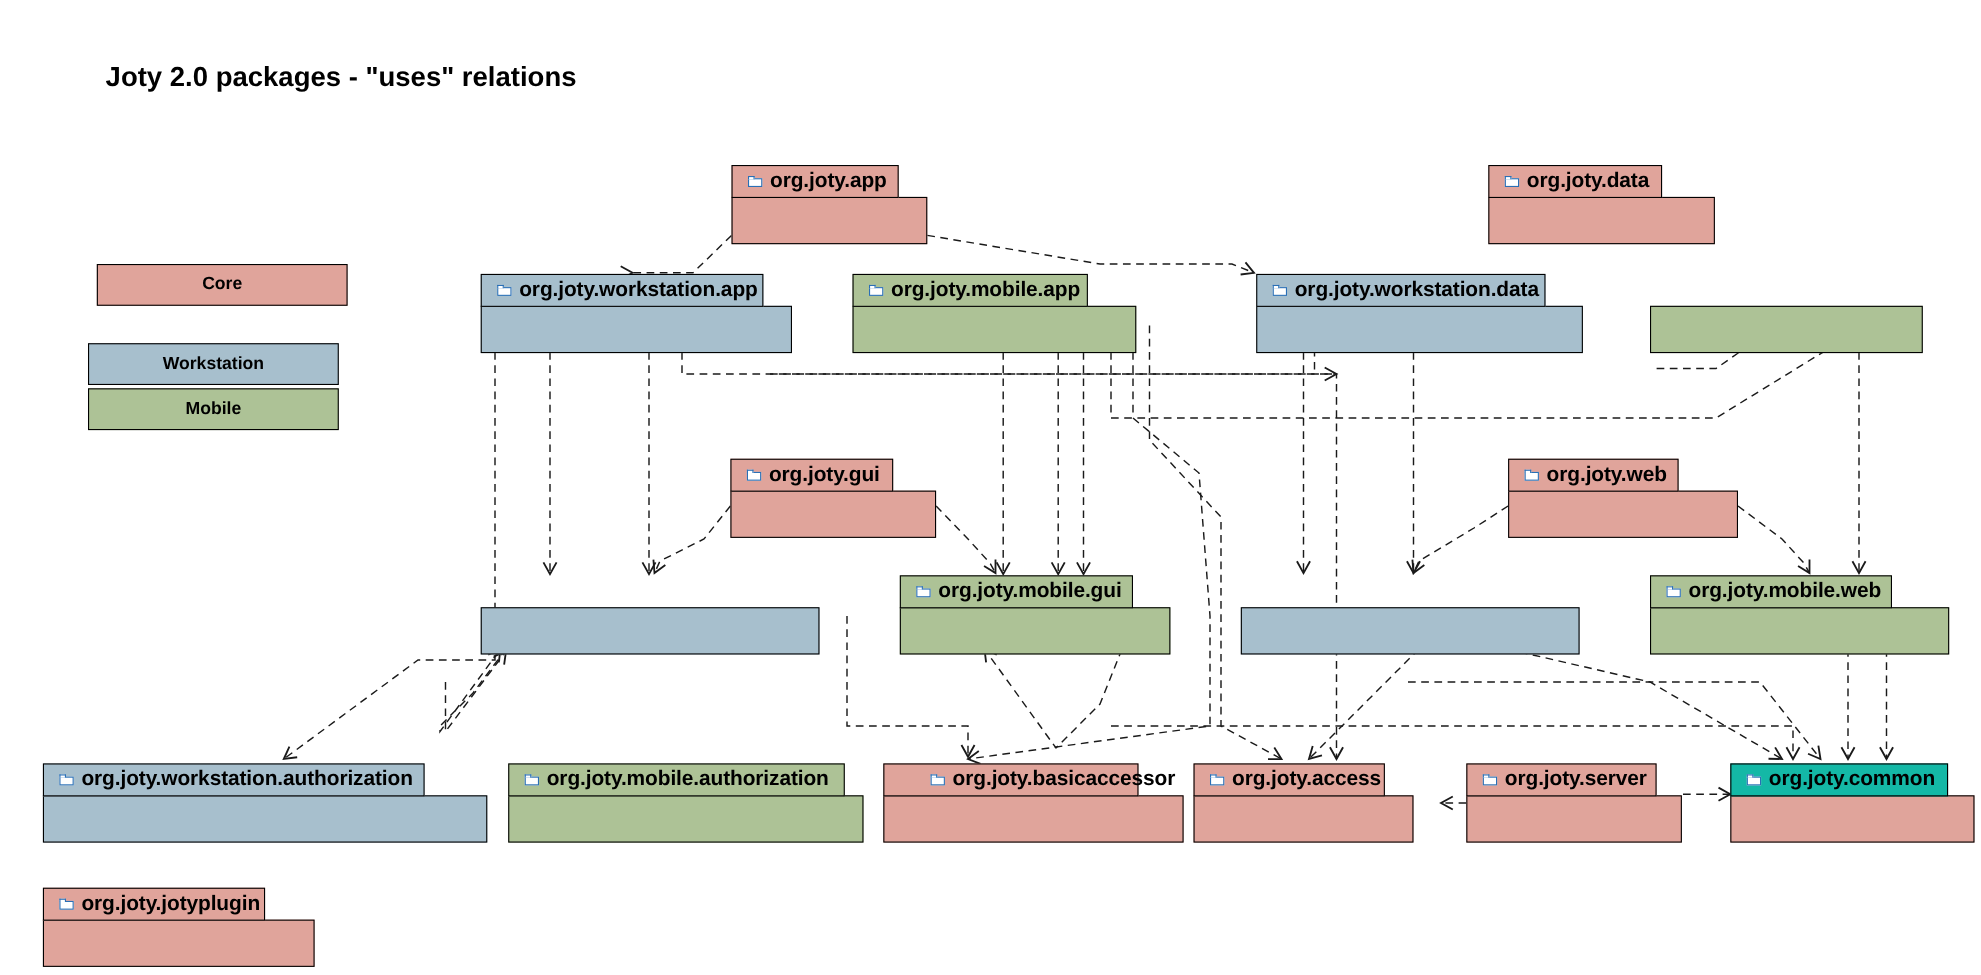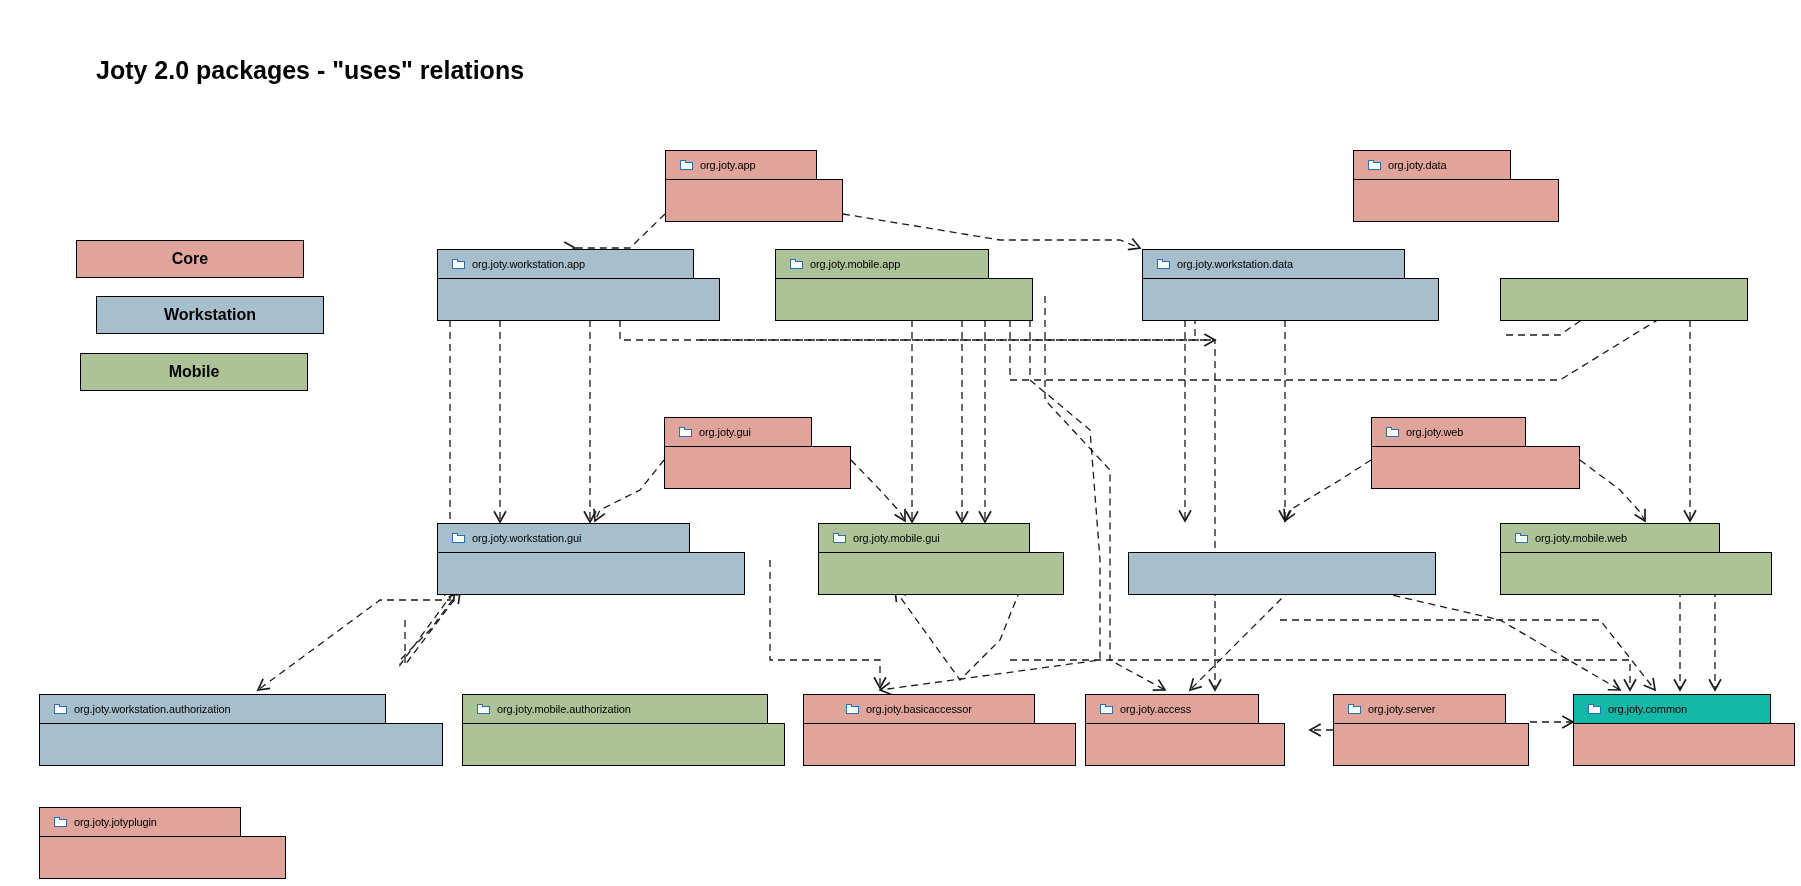--- a/index.html
+++ b/index.html
@@ -56,22 +56,22 @@
   }
   .pkg-body {
     position: absolute;
     left: 0;
     top: 29px;
     box-sizing: border-box;
     border: 1px solid #000000;
     z-index: 2;
   }
   .pkg-label {
-    font-size: 11px;
-    font-weight: normal;
+    font-size: 19px;
+    font-weight: bold;
     color: #000000;
     letter-spacing: -0.1px;
   }
   .folder-icon {
     display: inline-block;
     width: 14px;
     height: 11px;
     margin-right: 6px;
     position: relative;
     flex: 0 0 auto;
@@ -182,22 +182,22 @@
 
       <path d="M 1280 620 L 1600 620 L 1655 690"></path>
 
       <path d="M 1333 730 L 1310 730"></path>
 
       <path d="M 1530 722 L 1573 722"></path>
     </g>
   </svg>
 
   <div id="legend-layer">
-      <div class="legend-box" style="left: 76px; top: 240px; width: 228px; height: 38px; background: rgb(224, 164, 155);">Core</div>
-      <div class="legend-box" style="left: 80px; top: 296px; width: 228px; height: 38px; background: rgb(167, 191, 205); margin-left: 16px;">Workstation</div>
+      <div class="legend-box" style="left: 88px; top: 240px; width: 228px; height: 38px; background: rgb(224, 164, 155);">Core</div>
+      <div class="legend-box" style="left: 80px; top: 312px; width: 228px; height: 38px; background: rgb(167, 191, 205);">Workstation</div>
       <div class="legend-box" style="left: 80px; top: 353px; width: 228px; height: 38px; background: rgb(173, 194, 150);">Mobile</div>
     </div>
 
   <div id="pkg-layer">
       <div class="pkg" style="left: 665px; top: 150px; width: 178px; height: 72px;">
         <div class="pkg-body" style="width: 178px; height: 43px; background: rgb(224, 164, 155);"></div>
         <div class="pkg-tab" style="width: 152px; background: rgb(224, 164, 155);">
           <span class="folder-icon"></span>
           <span class="pkg-label">org.joty.app</span>
         </div>
@@ -242,24 +242,20 @@
       </div>
       <div class="pkg" style="left: 1371px; top: 417px; width: 209px; height: 72px;">
         <div class="pkg-body" style="width: 209px; height: 43px; background: rgb(224, 164, 155);"></div>
         <div class="pkg-tab" style="width: 155px; background: rgb(224, 164, 155);">
           <span class="folder-icon"></span>
           <span class="pkg-label">org.joty.web</span>
         </div>
       </div>
       <div class="pkg" style="left: 437px; top: 523px; width: 308px; height: 72px;">
         <div class="pkg-body" style="width: 308px; height: 43px; background: rgb(167, 191, 205);"></div>
-        <div class="pkg-tab" style="width: 253px; background: rgb(167, 191, 205);">
-          <span class="folder-icon"></span>
-          <span class="pkg-label">org.joty.workstation.gui</span>
-        </div>
       </div>
       <div class="pkg" style="left: 818px; top: 523px; width: 246px; height: 72px;">
         <div class="pkg-body" style="width: 246px; height: 43px; background: rgb(173, 194, 150);"></div>
         <div class="pkg-tab" style="width: 212px; background: rgb(173, 194, 150);">
           <span class="folder-icon"></span>
           <span class="pkg-label">org.joty.mobile.gui</span>
         </div>
       </div>
       <div class="pkg" style="left: 1128px; top: 523px; width: 308px; height: 72px;">
         <div class="pkg-body" style="width: 308px; height: 43px; background: rgb(167, 191, 205);"></div>

